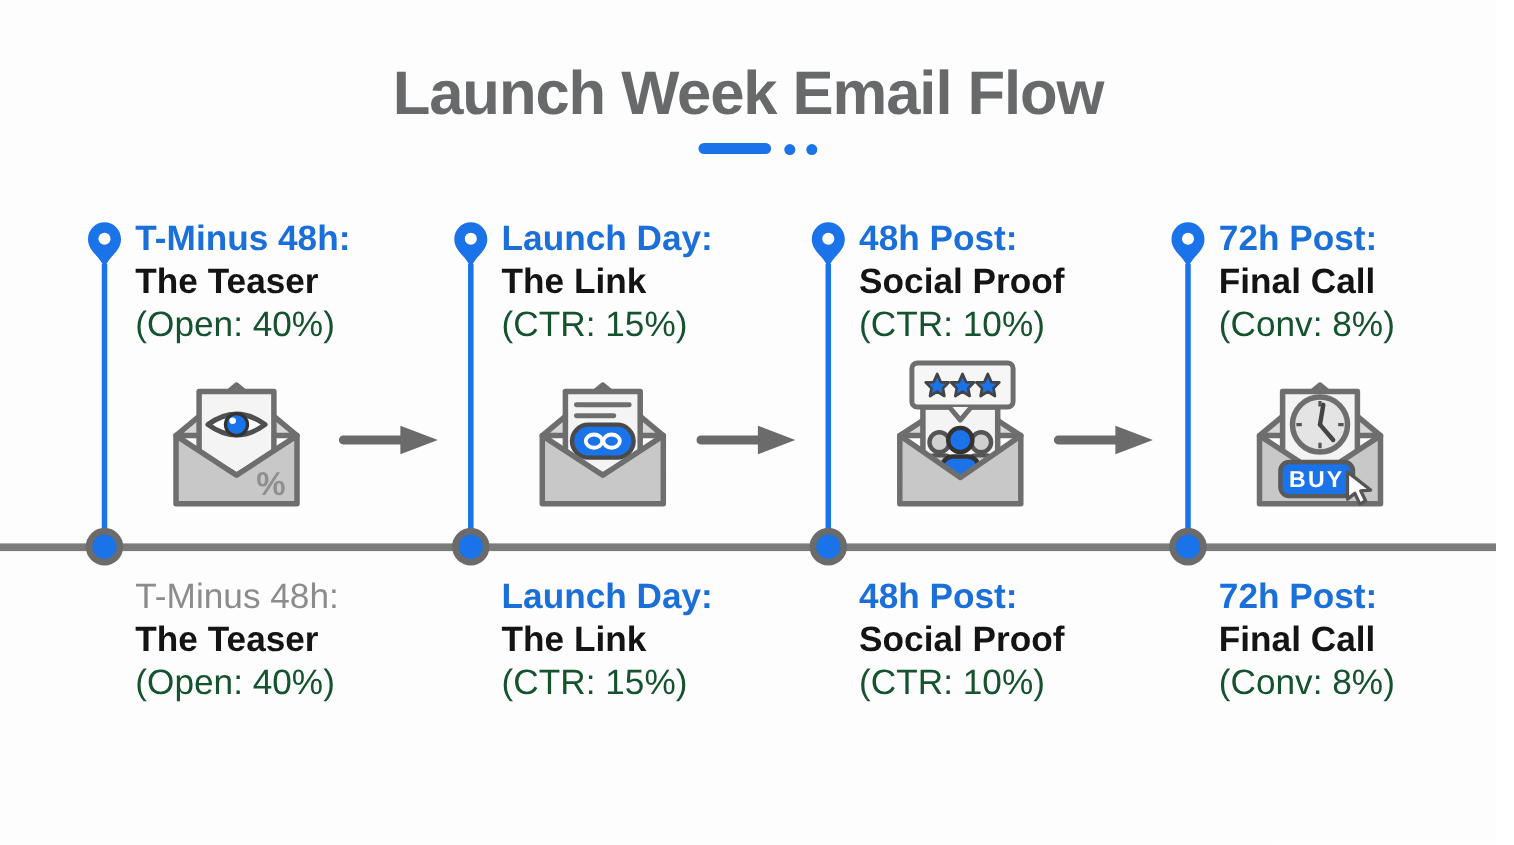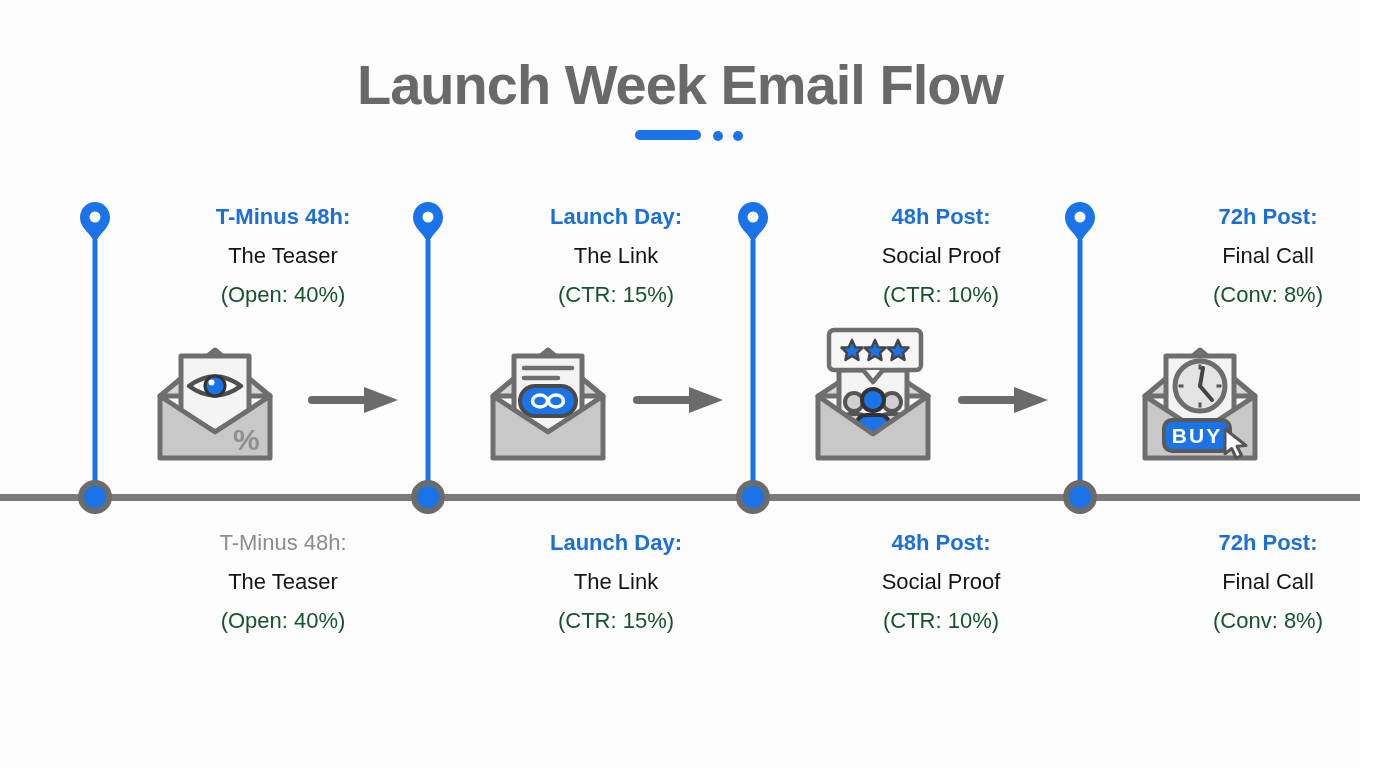--- a/index.html
+++ b/index.html
@@ -30,24 +30,24 @@
   .pin { position:absolute; left:-17px; top:200px; }
   .node {
     position:absolute; left:-17px; top:480px; width:22px; height:22px;
     background:#1a73e8; border:6px solid #6b6b6b; border-radius:50%;
     box-sizing:content-box;
   }
 
   .label-block { position:absolute; left:28px; width:320px; }
   .label-top { top:197px; }
   .label-bottom { top:523px; }
-  .label-block div { font-size:22px; line-height:39px; white-space:nowrap;text-align:center; }
+  .label-block div { font-size:32px; line-height:39px; white-space:nowrap; }
   .lbl-time { color:#1a6fd8; font-weight:700; }
   .lbl-time.muted { color:#8c8c8c; font-weight:400; }
-  .lbl-name { color:#141414; font-weight:400; }
+  .lbl-name { color:#141414; font-weight:700; }
   .lbl-metric { color:#14532d; font-weight:400; }
 
   .stage-icon { position:absolute; left:50px; top:326px; }
 
   .flow-arrow { position:absolute; top:385px; }
   .arrow-1 { left:308px; } .arrow-2 { left:633px; } .arrow-3 { left:958px; }
 </style>
 </head>
 <body>
 

